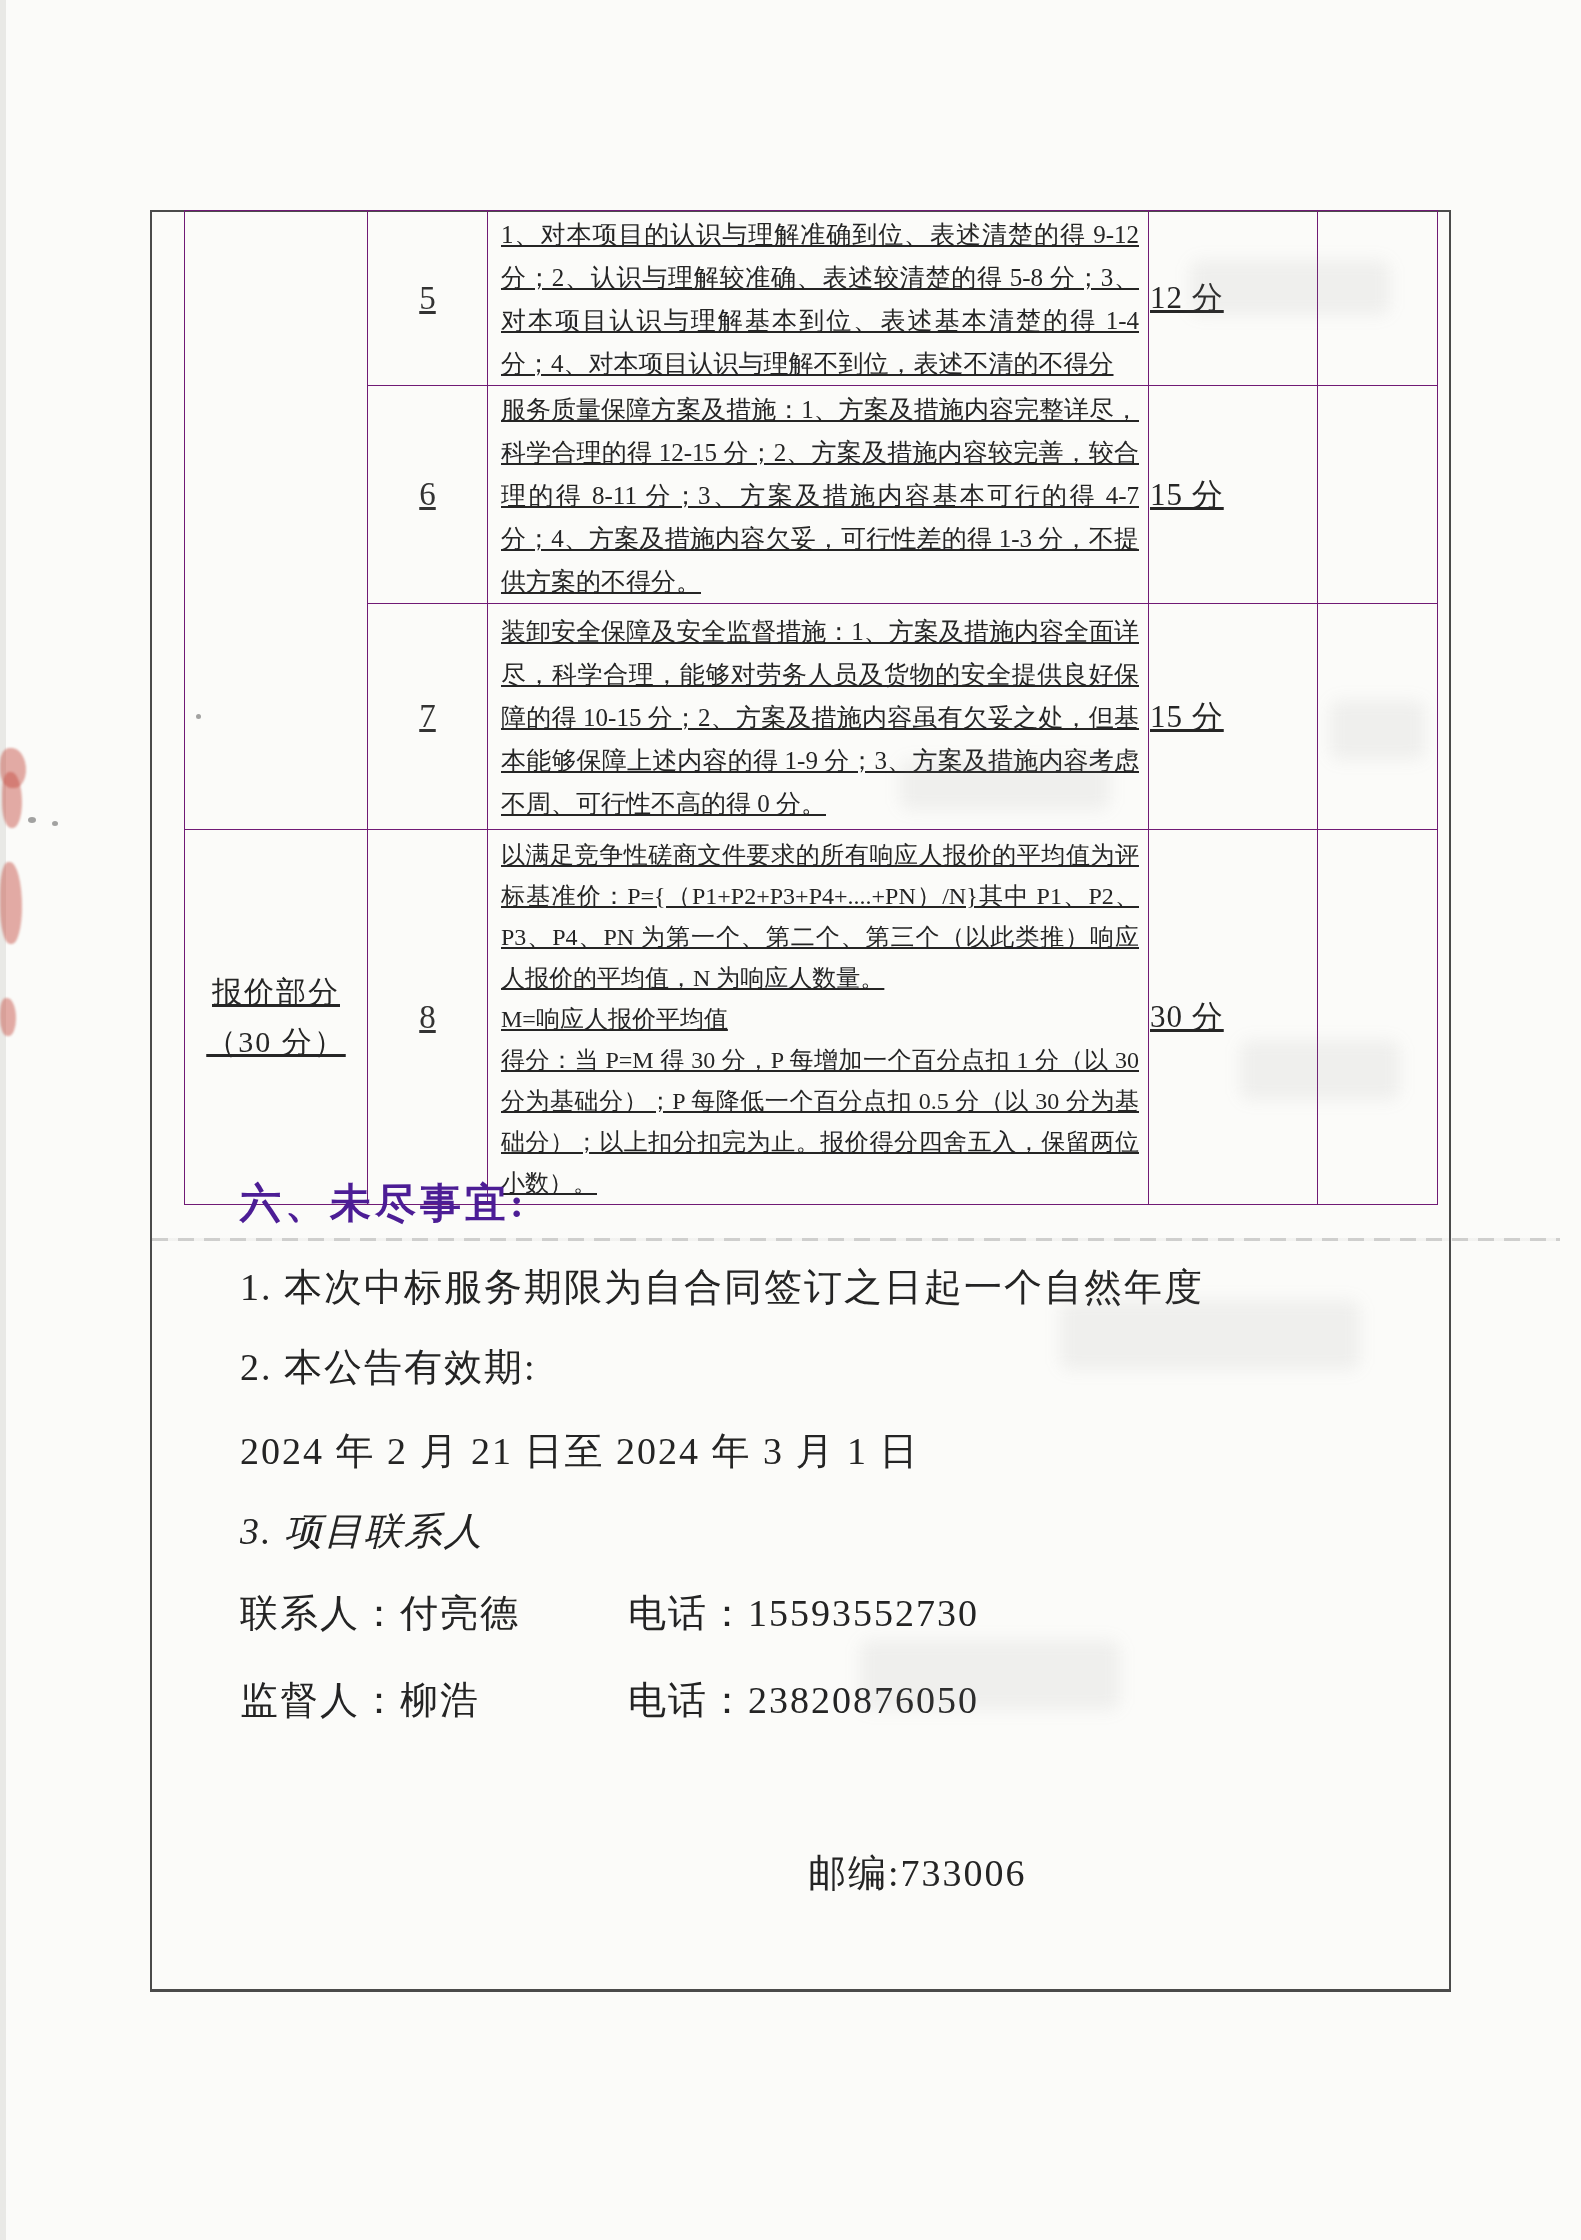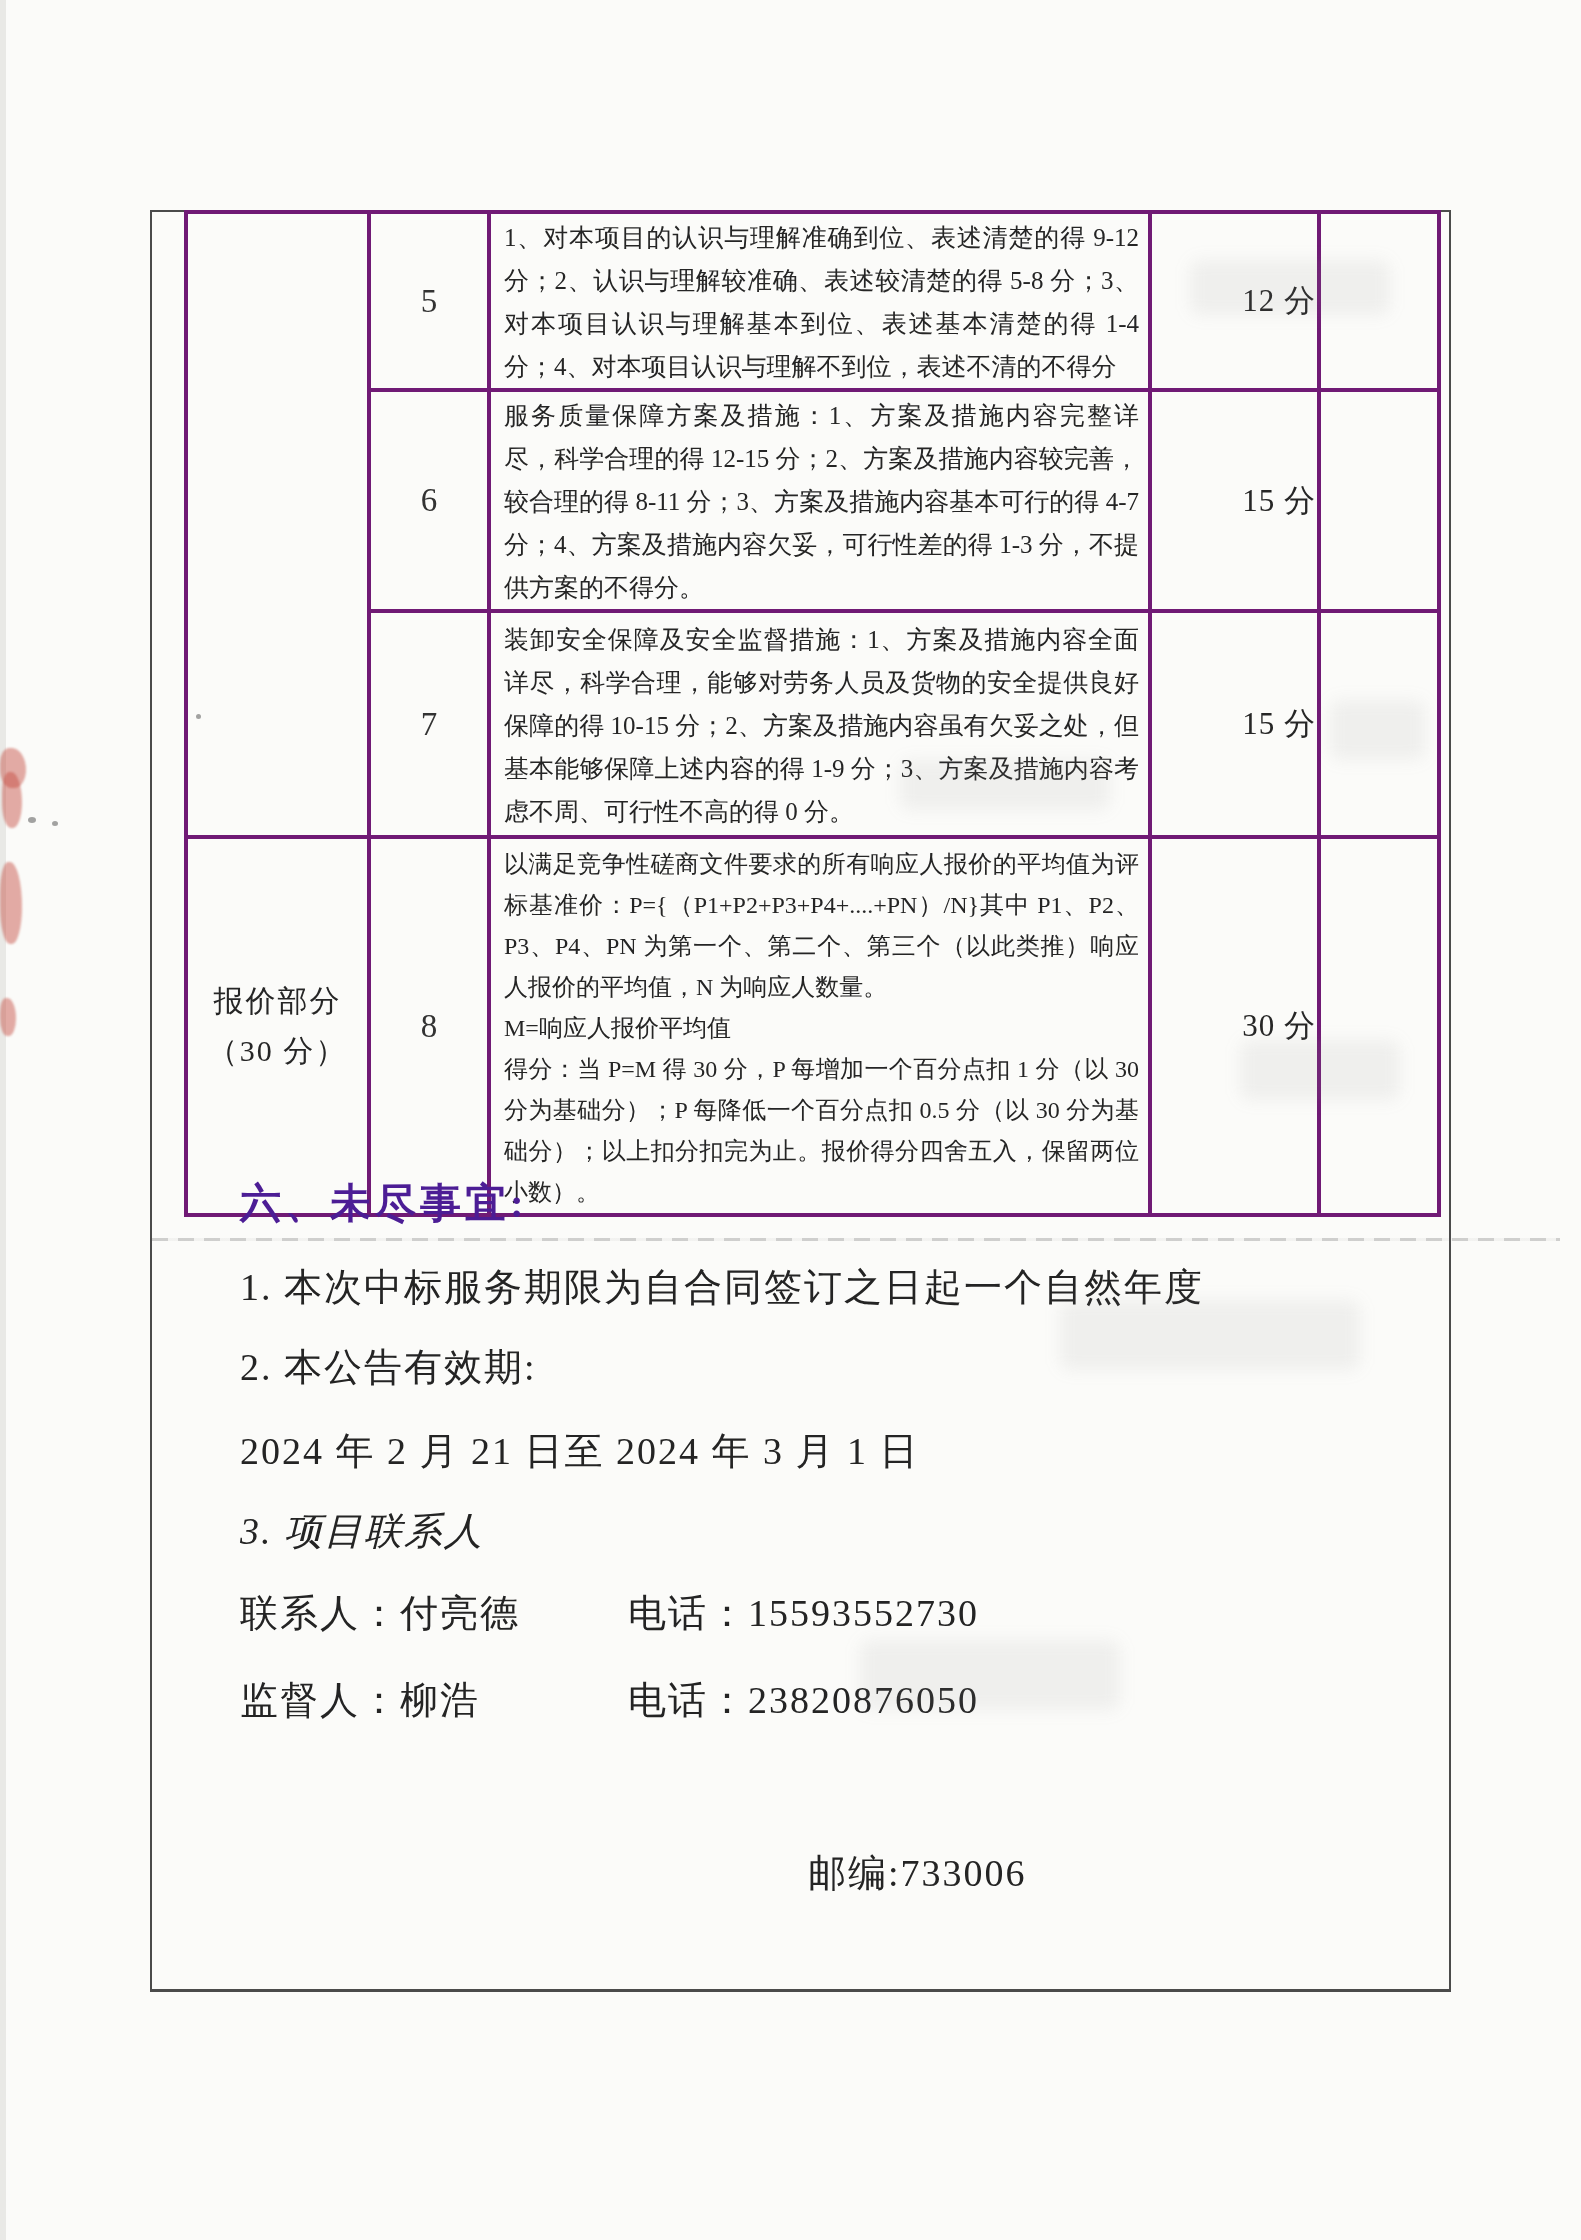--- a/index.html
+++ b/index.html
@@ -17,26 +17,26 @@
     position:absolute; left:150px; top:210px; width:1301px; height:1782px;
     border:2px solid #4b4b4b; border-bottom-width:3px; box-sizing:border-box;
   }
 
   
   .score-table {
     position:absolute; left:184px; top:210px; width:1253px;
     border-collapse:collapse; table-layout:fixed;
   }
   .score-table td {
-    border:4px solid #701a75; box-sizing:border-box;
-    vertical-align:middle; overflow:hidden;
+    border:1px solid #701a75; box-sizing:border-box;
+    vertical-align:middle; overflow:hidden;text-decoration:underline;
   }
   .td-cat   { text-align:center; font-size:30px; line-height:50px; letter-spacing:2px; }
   .td-num   { text-align:center; font-size:33px; color:#333; }
-  .td-score { text-align:right; font-size:31px; letter-spacing:1px; white-space:nowrap;margin-top:28px; }
+  .td-score { text-align:left; font-size:31px; letter-spacing:1px; white-space:nowrap;margin-top:28px; }
   .td-desc  {
     vertical-align:top; font-size:25px; line-height:43px;
     text-align:justify; text-justify:inter-ideograph;
     padding:2px 9px 0 13px; color:#252525;
   }
   .td-desc-sm { font-size:24px; line-height:41px; padding-top:5px; }
   .td-desc-sm div { text-align:justify; }
   .td-blank { background:transparent; }
 
   

